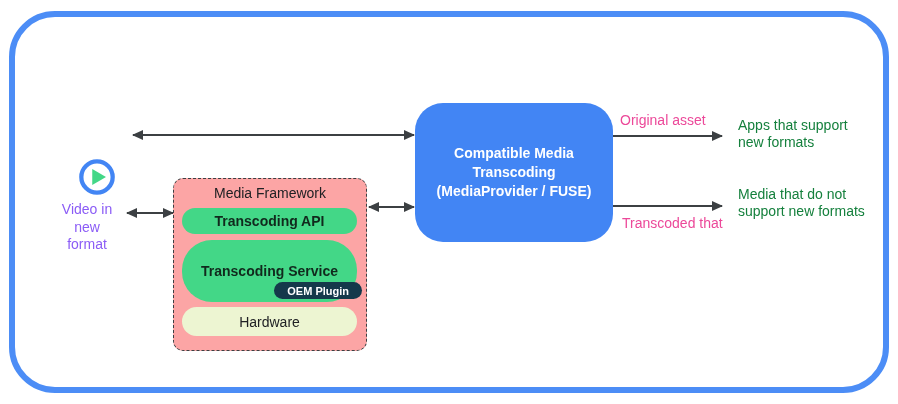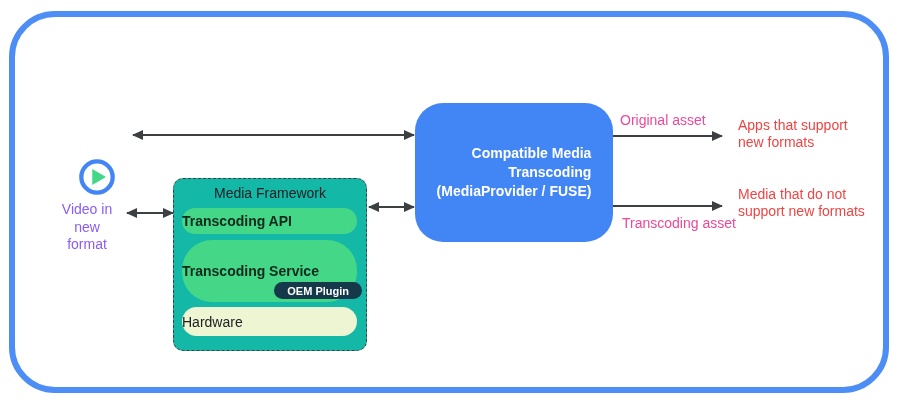--- a/index.html
+++ b/index.html
@@ -12,61 +12,61 @@
 
   
   .play-wrap { position:absolute; left:78px; top:158px; width:38px; height:38px; }
 
   
   .video-label { position:absolute; left:42px; top:201px; width:90px; text-align:center;
     font-size:14px; line-height:17.5px; color:#8b5cf6; white-space:pre-line; }
 
   
   .mf-box { position:absolute; left:173px; top:178px; width:194px; height:173px;
-    border:1.5px dashed #3C4043; border-radius:10px; box-sizing:border-box; background:#14b8a6; }
+    border:1.5px dashed #3C4043; border-radius:10px; box-sizing:border-box; background:#fca5a5; }
   .mf-title { position:absolute; top:6px; left:0; width:100%; text-align:center;
     font-size:14px; color:#202124; }
 
   .pill { position:absolute; left:8px; width:175px; box-sizing:border-box;
-    display:flex; align-items:center; justify-content:flex-start;
+    display:flex; align-items:center; justify-content:center;
     font-size:14px; font-weight:bold; color:#11291d; }
   .pill.api      { top:29px;  height:26px; border-radius:13px; background:#43D787; }
   .pill.service  { top:61px;  height:62px; border-radius:30px; background:#43D787; }
   .pill.hardware { top:128px; height:29px; border-radius:15px; background:#EDF5D2;
     font-weight:normal; color:#202124; }
 
   .oem-badge { position:absolute; right:-5px; bottom:3px; height:17px; padding:0 13px;
     border-radius:9px; background:#15394B; color:#ffffff; font-size:11px; font-weight:bold;
     display:flex; align-items:center; }
 
   
   .cmt-box { position:absolute; left:415px; top:103px; width:198px; height:139px;
     border-radius:28px; background:#4285F4; color:#ffffff; font-size:14px; font-weight:bold;
     line-height:19px; display:flex; align-items:center; justify-content:center;
-    text-align:right; white-space:pre-line; }
+    text-align:center; white-space:pre-line; }
 
   
   .arrow { position:absolute; height:2px; background:#3C4043; }
   .arrow::after { content:""; position:absolute; right:-1px; top:-4.5px; width:0; height:0;
     border-left:11px solid #3C4043; border-top:5.5px solid transparent; border-bottom:5.5px solid transparent; }
   .arrow.double::before { content:""; position:absolute; left:-1px; top:-4.5px; width:0; height:0;
     border-right:11px solid #3C4043; border-top:5.5px solid transparent; border-bottom:5.5px solid transparent; }
 
   .arrow-top   { left:133px; top:134px; width:281px; }
   .arrow-left  { left:127px; top:212px; width:46px; }
   .arrow-mid   { left:369px; top:206px; width:45px; }
   .arrow-orig  { left:613px; top:135px; width:109px; }
   .arrow-trans { left:613px; top:205px; width:109px; }
 
   .asset-label { position:absolute; font-size:14px; color:#ec4899; white-space:nowrap; }
   .asset-label.orig  { left:620px; top:112px; }
   .asset-label.trans { left:622px; top:215px; }
 
   .apps-label { position:absolute; left:738px; font-size:14px; line-height:17px;
-    color:#ef4444; white-space:pre-line; }
+    color:#15803d; white-space:pre-line; }
   .apps-label.support    { top:117px; }
   .apps-label.no-support { top:186px; }
 </style>
 </head>
 <body>
 
 <div class="stage">
 
   <div class="frame"></div>
 
@@ -104,20 +104,20 @@
     <div class="pill hardware">
       <span>Hardware</span>
     </div>
   </div>
 
   <div class="cmt-box">Compatible Media
 Transcoding
 (MediaProvider / FUSE)</div>
 
   <div class="asset-label orig">Original asset</div>
-  <div class="asset-label trans">Transcoding asset</div>
+  <div class="asset-label trans">Transcoded that</div>
 
   <div class="apps-label support">Apps that support
 new formats</div>
   <div class="apps-label no-support">Media that do not
 support new formats</div>
 
 </div>
 
 </body></html>

